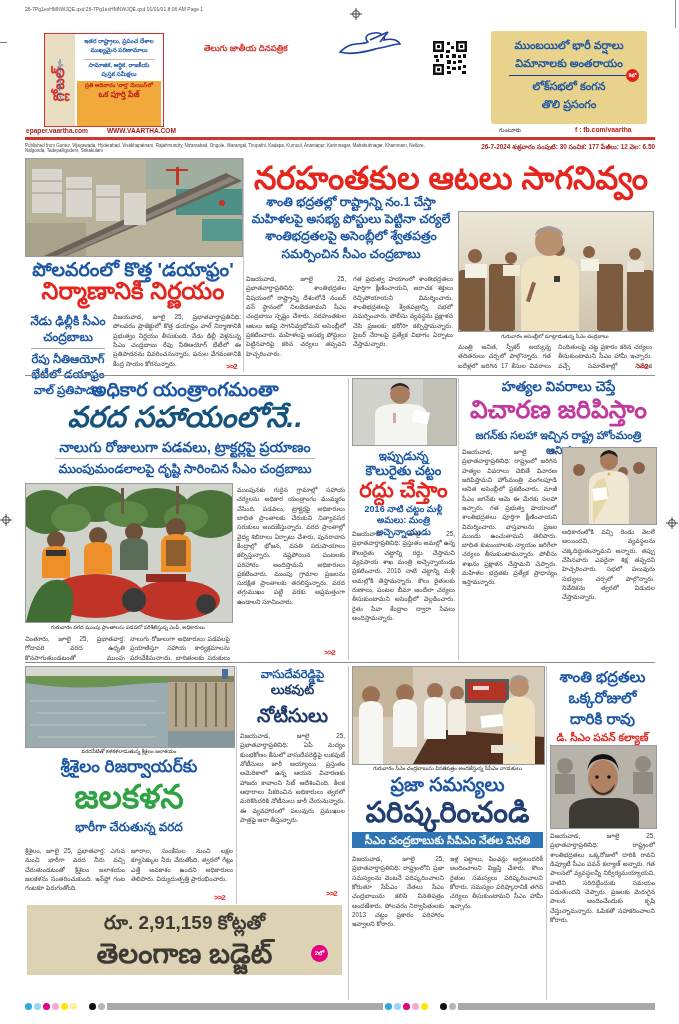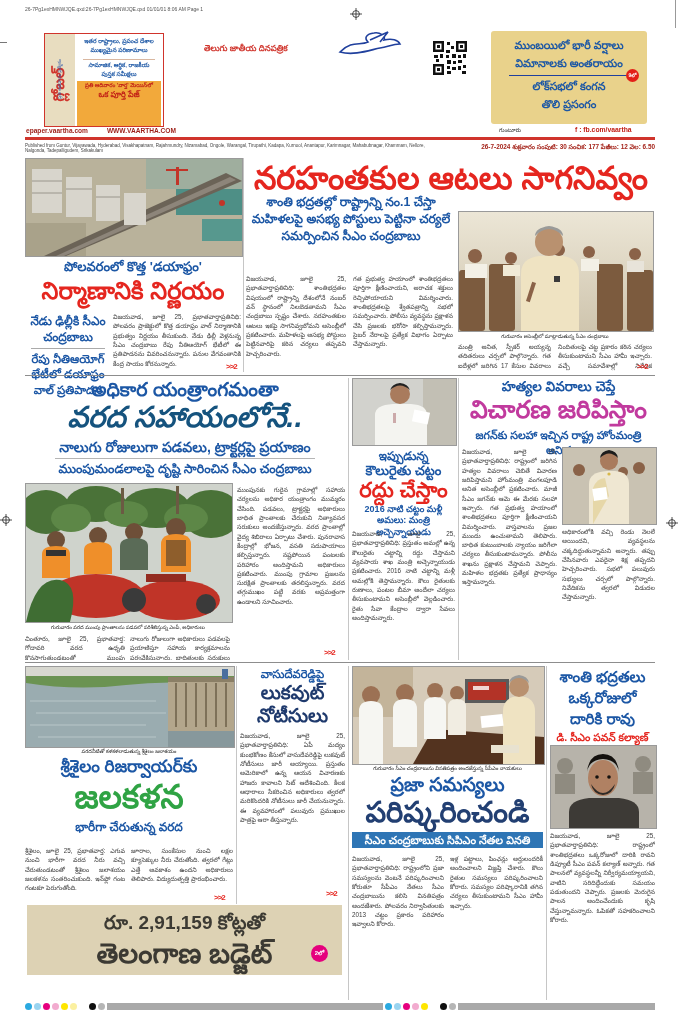--- a/index.html
+++ b/index.html
@@ -142,35 +142,36 @@
           <line x1="6" y1="22" x2="36" y2="22"></line>
           <line x1="6" y1="34" x2="36" y2="34"></line>
           <line x1="40" y1="30" x2="66" y2="30"></line>
           <line x1="70" y1="38" x2="94" y2="38"></line>
         </g>
       <rect x="150" y="8" width="3" height="18" fill="#c23428"></rect>
         <rect x="140" y="10" width="22" height="2" fill="#c23428"></rect>
       <circle cx="196" cy="44" r="3" fill="#c23428"></circle>
     </svg>
   </div>
-  <div class="abs b blue c" style="left:25px;top:259px;width:216px;font-size:13px;">పోలవరంలో కొత్త 'డయాఫ్రం'</div>
+  <div class="abs b blue c" style="left:25px;top:259px;width:216px;font-size:19px;">పోలవరంలో కొత్త 'డయాఫ్రం'</div>
   <div class="abs b red c" style="left:25px;top:277px;width:216px;font-size:24px;">నిర్మాణానికి నిర్ణయం</div>
   <div class="abs" style="left:27px;top:314px;width:82px;">
     <div class="b blue c" style="font-size:12px;line-height:1.3;">నేడు ఢిల్లీకి సీఎం చంద్రబాబు</div>
     <div style="border-bottom:1px solid #aaa;margin:3px 4px;"></div>
     <div class="b blue c" style="font-size:11.5px;line-height:1.32;">రేపు నీతిఆయోగ్ భేటీలో డయాఫ్రం వాల్ ప్రతిపాదన</div>
   </div>
   <div class="abs body" style="left:113px;top:312px;width:128px;height:58px;">విజయవాడ, జూలై 25, ప్రభాతవార్తాప్రతినిధి: పోలవరం ప్రాజెక్టులో కొత్త డయాఫ్రం వాల్ నిర్మాణానికి ప్రభుత్వం నిర్ణయం తీసుకుంది. నేడు ఢిల్లీ వెళ్లనున్న సీఎం చంద్రబాబు రేపు నీతిఆయోగ్ భేటీలో ఈ ప్రతిపాదనను వివరించనున్నారు. పనుల వేగవంతానికి కేంద్ర సాయం కోరనున్నారు.</div>
   <span class="abs jump" style="left:226px;top:362px;">&gt;&gt;2</span>
   <div class="abs vdiv" style="left:243px;top:158px;height:214px;"></div>
 
   <div class="abs b red c" style="left:246px;top:160px;width:410px;font-size:32px;text-align:center;">నరహంతకుల ఆటలు సాగనివ్వం</div>
   <div class="abs" style="left:246px;top:194px;width:210px;">
     <div class="b blue c" style="font-size:12.3px;line-height:1.4;">శాంతి భద్రతల్లో రాష్ట్రాన్ని నం.1 చేస్తా</div>
     <div class="b blue c" style="font-size:12.3px;line-height:1.4;">మహిళలపై అసభ్య పోస్టులు పెట్టినా చర్యలే</div>
+    <div class="b blue c" style="font-size:12.3px;line-height:1.4;">శాంతిభద్రతలపై అసెంబ్లీలో శ్వేతపత్రం</div>
     <div class="b blue c" style="font-size:12.3px;line-height:1.4;">సమర్పించిన సీఎం చంద్రబాబు</div>
   </div>
   <div class="abs body" style="left:246px;top:274px;width:100px;height:98px;">విజయవాడ, జూలై 25, ప్రభాతవార్తాప్రతినిధి: శాంతిభద్రతల విషయంలో రాష్ట్రాన్ని దేశంలోనే నంబర్ వన్ స్థానంలో నిలబెడతామని సీఎం చంద్రబాబు స్పష్టం చేశారు. నరహంతకుల ఆటలు ఇకపై సాగనివ్వబోమని అసెంబ్లీలో ప్రకటించారు. మహిళలపై అసభ్య పోస్టులు పెట్టినవారిపై కఠిన చర్యలు తప్పవని హెచ్చరించారు.</div>
   <div class="abs body" style="left:353px;top:274px;width:100px;height:98px;">గత ప్రభుత్వ హయాంలో శాంతిభద్రతలు పూర్తిగా క్షీణించాయని, అరాచక శక్తులు రెచ్చిపోయాయని విమర్శించారు. శాంతిభద్రతలపై శ్వేతపత్రాన్ని సభలో సమర్పించారు. పోలీసు వ్యవస్థను ప్రక్షాళన చేసి ప్రజలకు భరోసా కల్పిస్తామన్నారు. సైబర్ నేరాలపై ప్రత్యేక విభాగం ఏర్పాటు చేస్తామన్నారు.</div>
   <div class="abs ph" style="left:458px;top:211px;width:194px;height:119px;">
     <svg width="194" height="119" viewBox="0 0 194 119">
       <defs>
           <linearGradient id="asb" x1="0" y1="0" x2="0" y2="1">
             <stop offset="0" stop-color="#ece6d6"></stop>
             <stop offset="1" stop-color="#cfc5ae"></stop>
@@ -331,21 +332,21 @@
   <div class="abs cap" style="left:25px;top:748px;width:208px;">వరదనీటితో కళకళలాడుతున్న శ్రీశైలం జలాశయం</div>
   <div class="abs b blue c" style="left:25px;top:757px;width:208px;font-size:17px;">శ్రీశైలం రిజర్వాయర్‌కు</div>
   <div class="abs b c" style="left:25px;top:778px;width:208px;font-size:33px;color:#2fa344;">జలకళన</div>
   <div class="abs b blue c" style="left:25px;top:820px;width:208px;font-size:12px;">భారీగా చేరుతున్న వరద</div>
   <div class="abs body" style="left:25px;top:846px;width:100px;height:56px;">శ్రీశైలం, జూలై 25, ప్రభాతవార్త: ఎగువ నుంచి భారీగా వరద నీరు వచ్చి చేరుతుండటంతో శ్రీశైలం జలాశయం జలకళను సంతరించుకుంది. ఇన్‌ఫ్లో గంట గంటకూ పెరుగుతోంది.</div>
   <div class="abs body" style="left:131px;top:846px;width:102px;height:56px;">జూరాల, సుంకేసుల నుంచి లక్షల క్యూసెక్కుల నీరు చేరుతోంది. త్వరలో గేట్లు ఎత్తే అవకాశం ఉందని అధికారులు తెలిపారు. విద్యుదుత్పత్తి ప్రారంభించారు.</div>
   <span class="abs jump" style="left:214px;top:893px;">&gt;&gt;2</span>
   <div class="abs vdiv" style="left:236px;top:666px;height:238px;"></div>
 
   <div class="abs b blue c" style="left:240px;top:668px;width:105px;font-size:11.5px;">వాసుదేవరెడ్డిపై</div>
-  <div class="abs b navy c" style="left:240px;top:682px;width:105px;font-size:19px;">లుకవుట్</div>
+  <div class="abs b navy c" style="left:240px;top:682px;width:105px;font-size:13px;">లుకవుట్</div>
   <div class="abs b navy c" style="left:240px;top:705px;width:105px;font-size:19px;">నోటీసులు</div>
   <div class="abs body" style="left:240px;top:731px;width:105px;height:158px;">విజయవాడ, జూలై 25, ప్రభాతవార్తాప్రతినిధి: ఏపీ మద్యం కుంభకోణం కేసులో వాసుదేవరెడ్డిపై లుకవుట్ నోటీసులు జారీ అయ్యాయి. ప్రస్తుతం అమెరికాలో ఉన్న ఆయన విచారణకు హాజరు కావాలని సిట్ ఆదేశించింది. కీలక ఆధారాలు సేకరించిన అధికారులు త్వరలో మరికొందరికి నోటీసులు జారీ చేయనున్నారు. ఈ వ్యవహారంలో పలువురు ప్రముఖుల పాత్రపై ఆరా తీస్తున్నారు.</div>
   <span class="abs jump" style="left:326px;top:889px;">&gt;&gt;2</span>
   <div class="abs vdiv" style="left:348px;top:666px;height:334px;"></div>
 
   <div class="abs ph" style="left:352px;top:666px;width:191px;height:97px;">
     <svg width="191" height="97" viewBox="0 0 191 97">
       <rect width="191" height="97" fill="#d6cbb9"></rect>
       <rect x="0" y="0" width="60" height="50" fill="#c3b49a"></rect>
       <rect x="112" y="12" width="44" height="24" fill="#5a5a5a"></rect>

